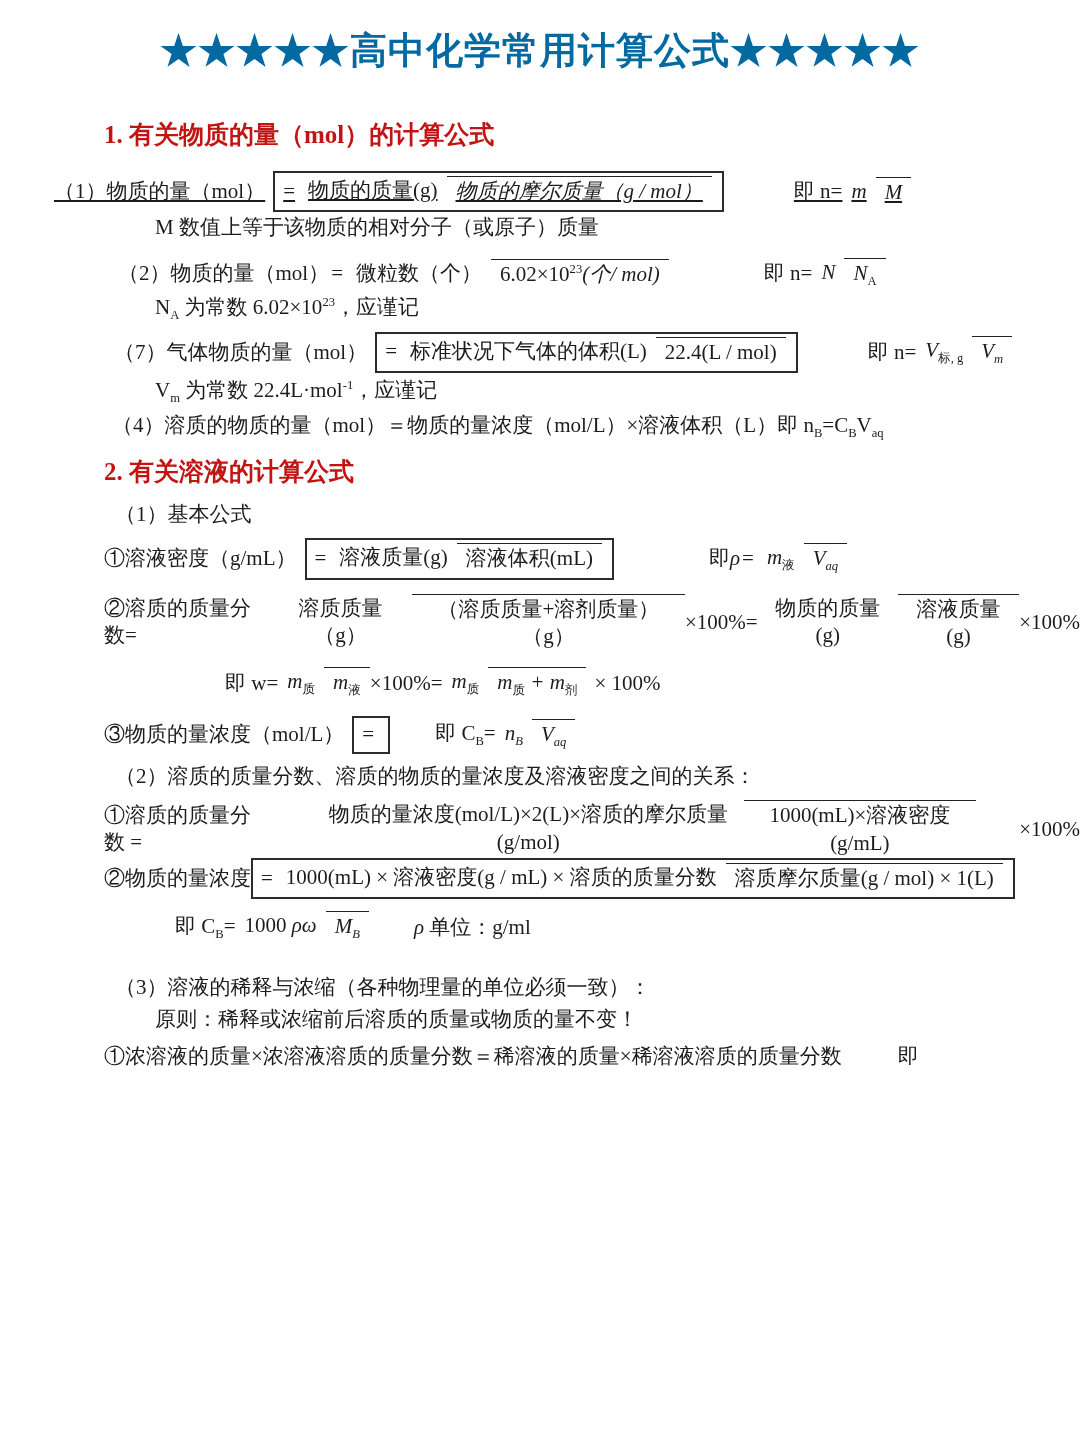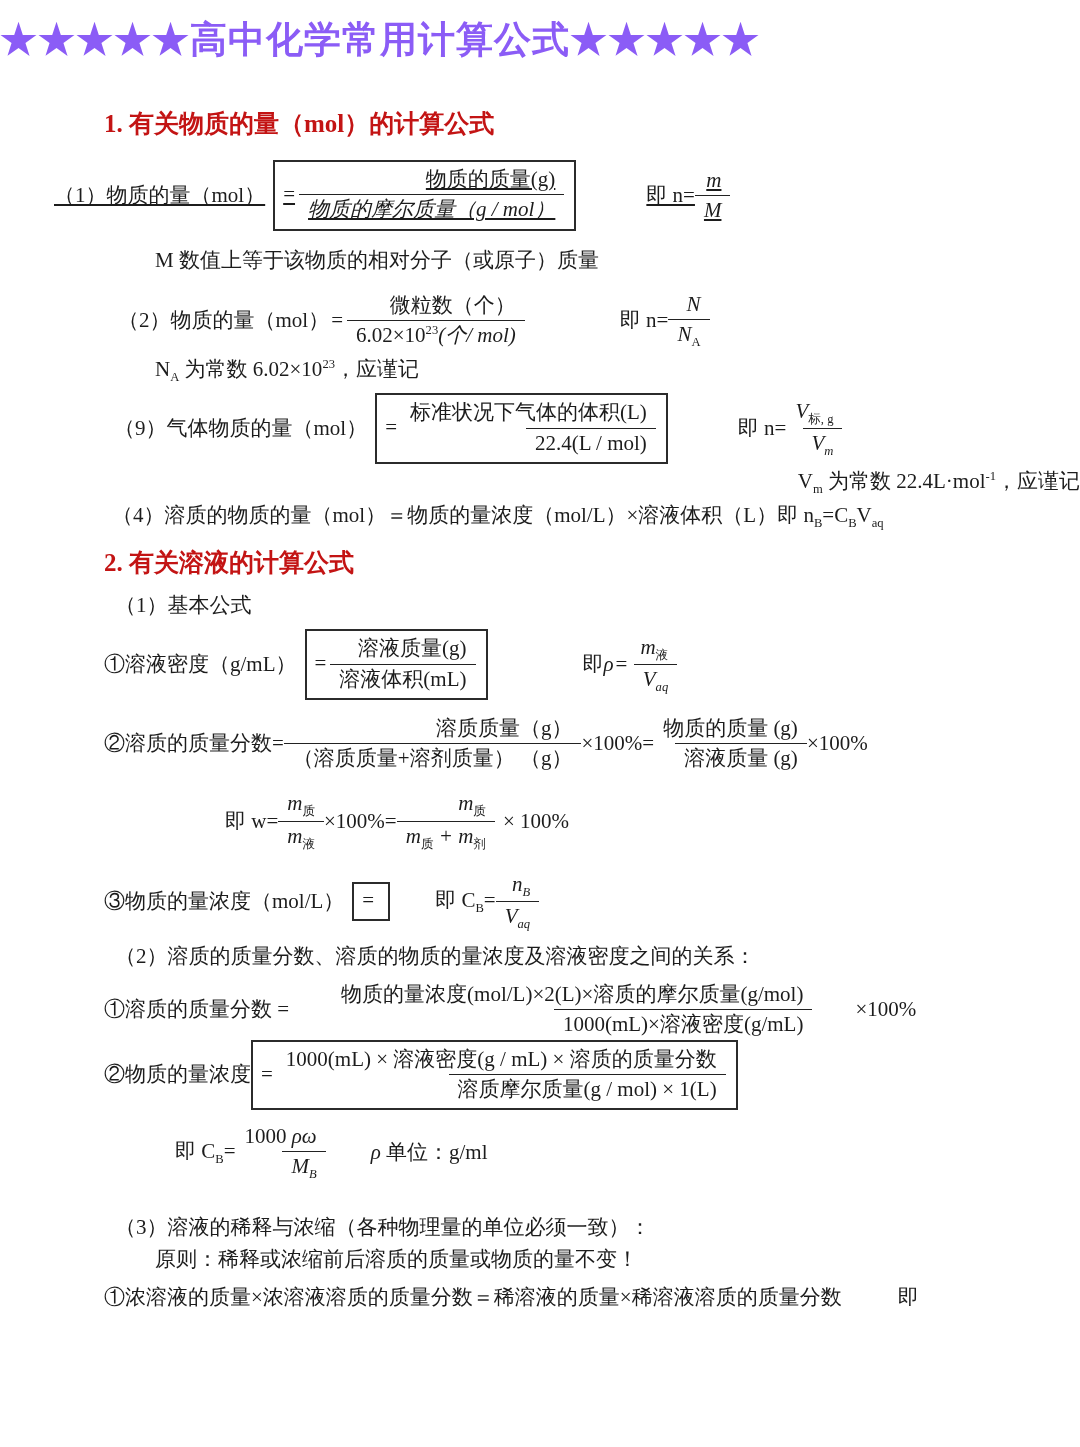--- a/index.html
+++ b/index.html
@@ -11,68 +11,68 @@
   .doc{
     width:1080px;
     height:1447px;
     background:#fff;
     box-sizing:border-box;
     overflow:hidden;
     font-family:"Liberation Serif","DejaVu Serif",serif;
     color:var(--text);
   }
   .title{
-    padding-top:15px;
-    text-align:left;
+    padding-top:26px;
+    text-align:center;
     font-size:37px;
     font-weight:bold;
-    color:#8b5cf6;
+    color:#0369a1;
     letter-spacing:1px;
   }
   .h-red{
     color:var(--red);
     font-weight:bold;
     font-size:25px;
   }
   .h1-red{margin:42px 0 0 104px;}
   .h2-red{margin:14px 0 0 104px;}
   .row{
     display:flex;
     align-items:center;
     font-size:21px;
     color:var(--text);
     line-height:1.3;
   }
   .textline{font-size:21px; line-height:1.3;}
   .frac{
     display:inline-flex;
-    flex-direction:column;
-    align-items:flex-end;
+    flex-direction:row;
+    align-items:flex-start;
     text-align:center;
     line-height:1.3;
   }
   .frac > .den{border-top:1.6px solid #222;}
   .frac > span{padding:1px 9px;}
   .fracbox{
     display:inline-flex;
     align-items:center;
     border:2px solid var(--border);
     padding:3px 10px 4px 6px;
   }
   .it{font-style:italic;}
   sub{font-size:0.60em;}
   sup{font-size:0.60em;}
   .ji{display:inline-flex; align-items:center;}
   
   .r-f11{margin:20px 0 0 54px;text-decoration:underline;}
-  .r-n1 {margin:16px 0 0 155px;}
+  .r-n1 {margin:2px 0 0 155px;}
   .r-f12{margin:16px 0 0 118px;}
   .r-n2 {margin:4px 0 0 155px;}
   .r-f13{margin:8px 0 0 114px;}
-  .r-n3 {margin:4px 0 0 155px;text-align:right;}
+  .r-n3 {margin:4px 0 0 155px;}
   .r-f14{margin:5px 9px 0 112px;}
   .r-sub1{margin:13px 0 0 115px;}
   .r-s2f1{margin:10px 0 0 104px;}
   .r-s2f2{margin:14px 0 0 104px;}
   .r-s2f3{margin:16px 0 0 225px;}
   .r-s2f4{margin:16px 0 0 104px;}
   .r-sub2{margin:9px 0 0 115px;}
   .r-s2f5{margin:10px 0 0 104px;gap:43px;}
   .r-s2f6{margin:0 0 0 104px;}
   .r-s2f7{margin:12px 0 0 175px;}
@@ -126,21 +126,21 @@
       <span class="frac">
         <span class="num it">N</span>
         <span class="den"><span class="it">N</span><sub>A</sub></span>
       </span>
     </span>
   </div>
 
   <div class="textline r-n2"><span>N</span><sub>A</sub><span> 为常数 6.02×10</span><sup>23</sup><span>，应谨记</span></div>
 
   <div class="row r-f13">
-    <span>（9）气体物质的量（mol）</span>
+    <span>（7）气体物质的量（mol）</span>
     <span class="fracbox gap-sm">
       <span class="eq">=</span>
       <span class="frac">
         <span class="num">标准状况下气体的体积(L)</span>
         <span class="den">22.4(L / mol)</span>
       </span>
     </span>
     <span class="ji gap-lg">
       <span>即 n=</span>
       <span class="frac">

